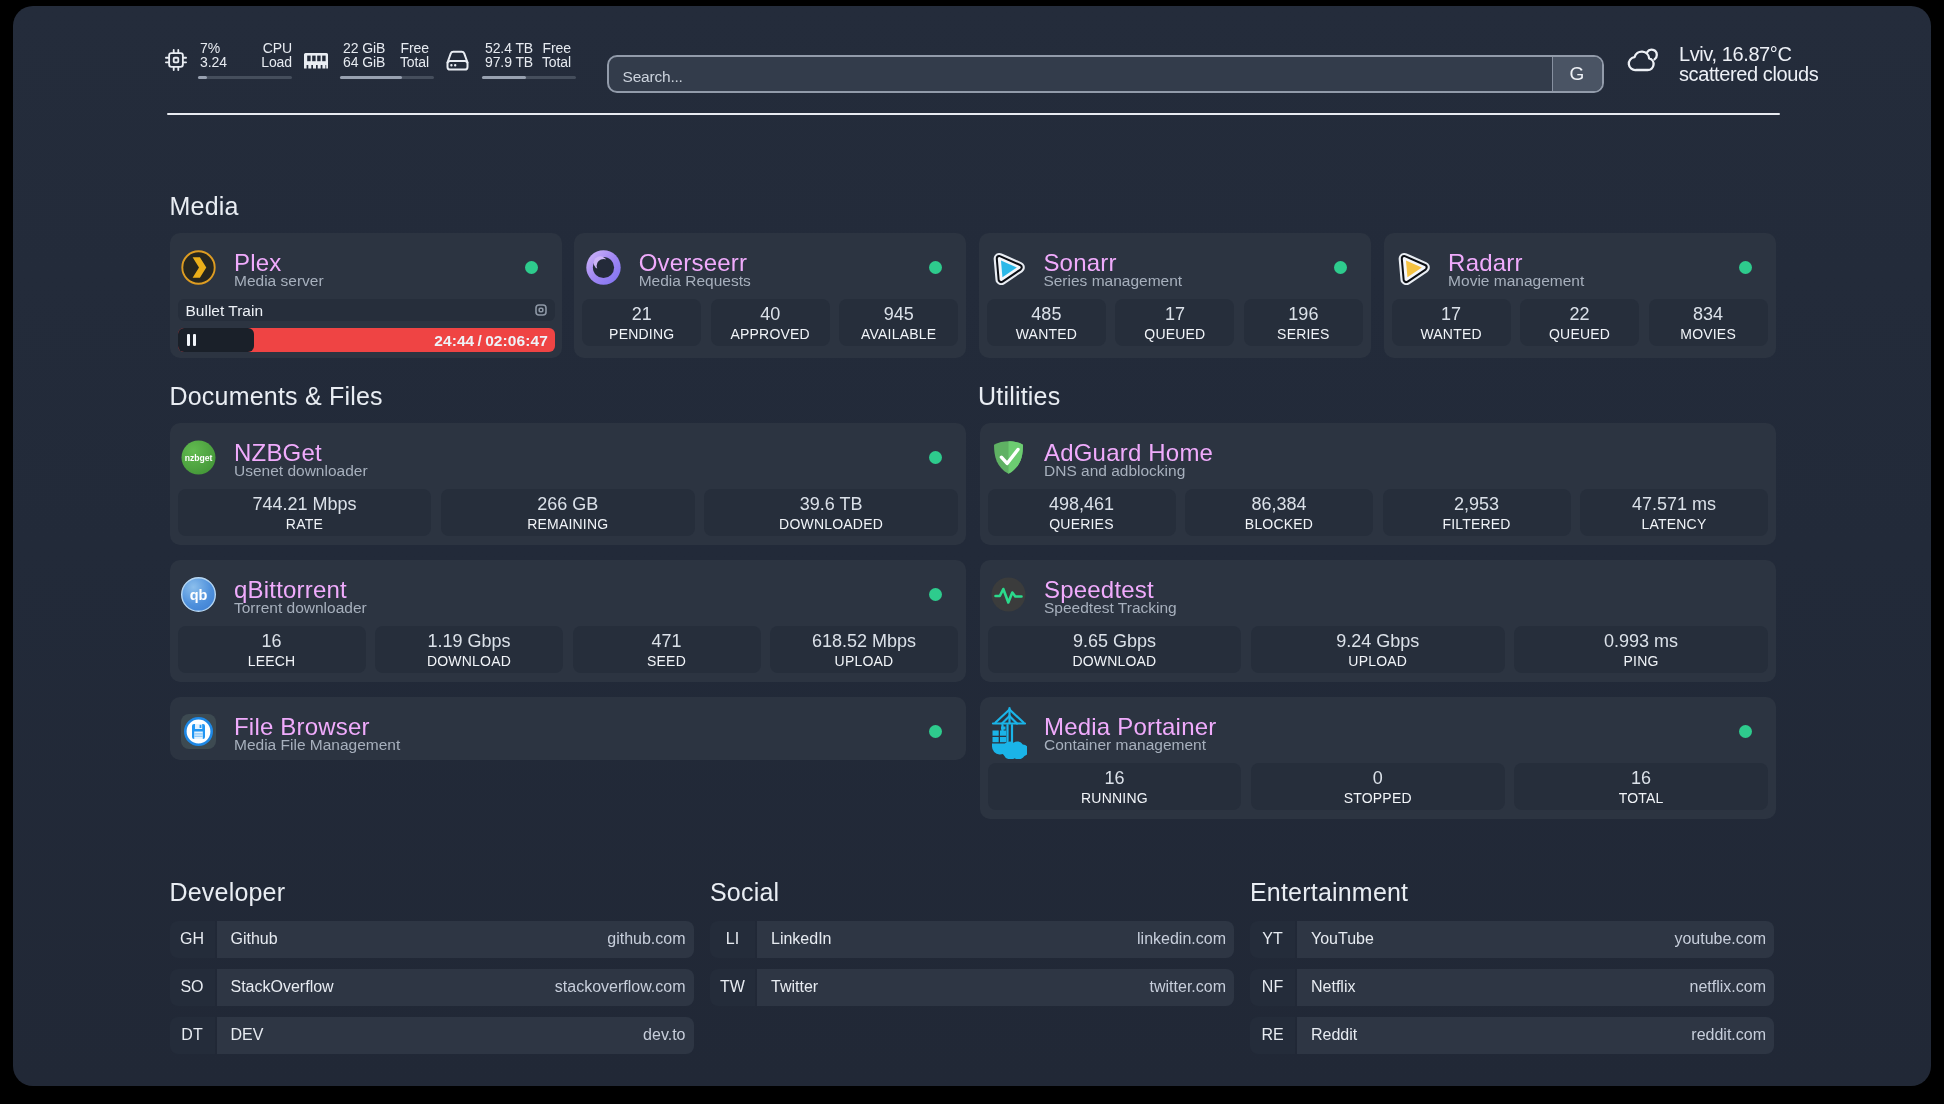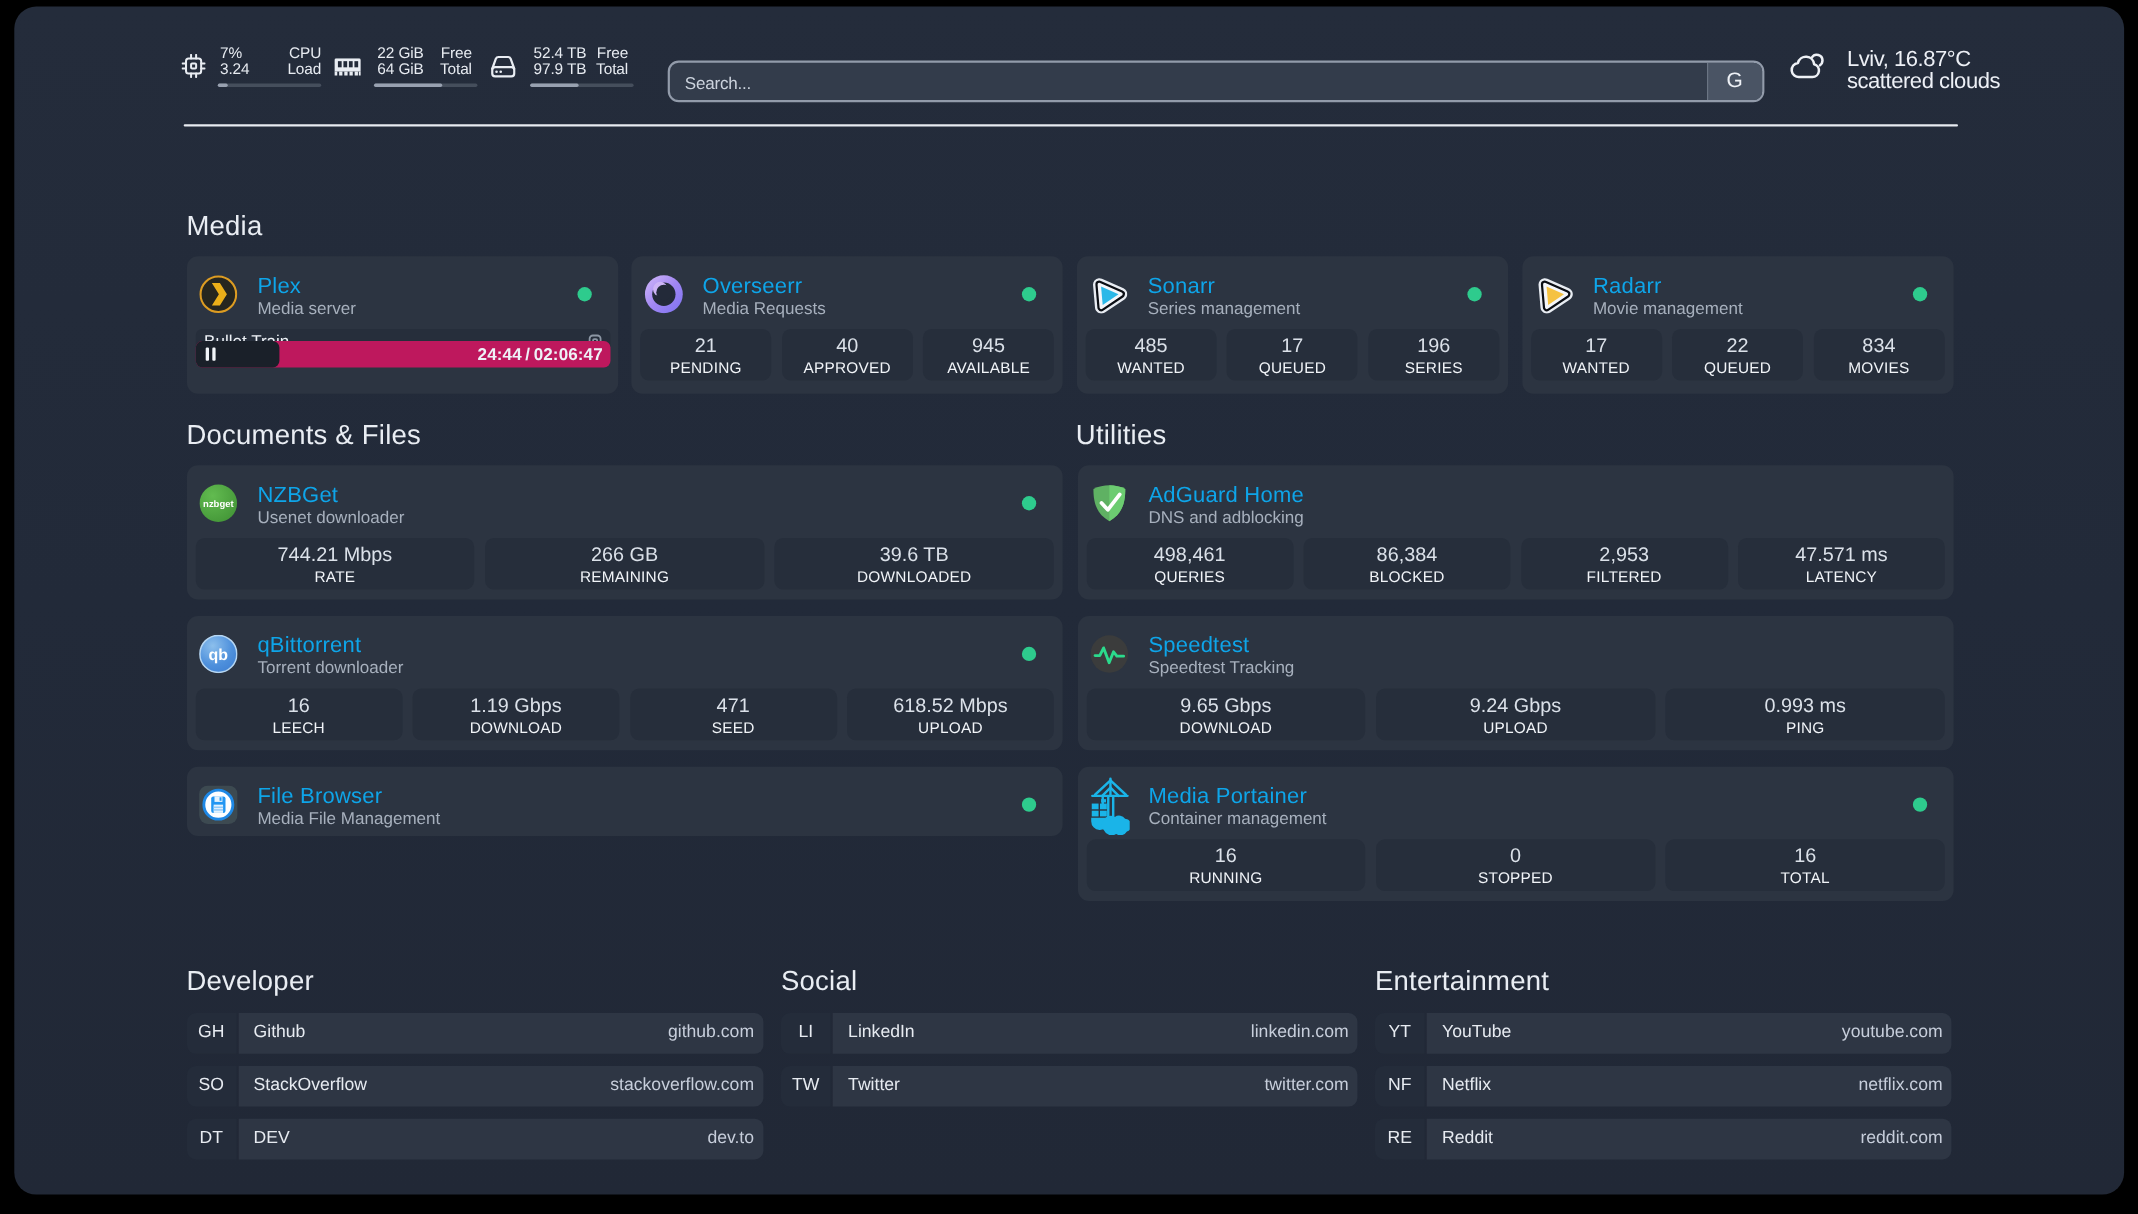--- a/index.html
+++ b/index.html
@@ -7,21 +7,21 @@
 .panel{position:absolute;left:13px;top:6px;width:1918px;height:1080px;
  border-radius:20px;overflow:hidden;
  background:linear-gradient(180deg,#242c3b 0%,#222a39 50%,#212836 100%);}
 .abs{position:absolute;}
 .res{position:absolute;font-size:14px;color:#e7ebf1;letter-spacing:-.1px}
 .rrow{display:flex;justify-content:space-between;line-height:14.8px}
 .bar{position:absolute;height:3px;border-radius:2px;background:#454e5c;}
 .bar i{display:block;height:3px;border-radius:2px;background:#98a1b0;}
 .sect{position:absolute;font-size:25px;color:#e9edf3;font-weight:500;letter-spacing:.2px}
 .card{position:absolute;background:#2c3441;border-radius:10px;}
-.ht{position:absolute;left:64.5px;top:16px;font-size:20px;font-weight:500;color:#0ea5e9;letter-spacing:.2px}
+.ht{position:absolute;left:64.5px;top:16px;font-size:24px;font-weight:500;color:#f0abfc;letter-spacing:.2px}
 .hs{position:absolute;left:64.5px;top:39px;font-size:15.5px;color:#a7b0bd;}
 .icon{position:absolute;left:11.5px;top:16.5px;width:35px;height:35px;}
 .dot{position:absolute;right:24px;top:27.5px;width:13px;height:13px;border-radius:50%;background:#2ecb8d;}
 .stats{position:absolute;left:8px;right:8px;top:66px;height:47px;display:flex;gap:9.5px;}
 .stat{flex:1;background:#262e3b;border-radius:8px;text-align:center;padding-top:5px;}
 .sv{font-size:18px;color:#dbe1e9;line-height:21px;}
 .sl{font-size:14px;font-weight:400;color:#f1f4f8;line-height:19px;letter-spacing:.2px;}
 .bk{position:absolute;height:37px;font-size:16px;color:#e7ebf1;}
 .ab{position:absolute;left:0;top:0;bottom:0;width:45px;background:#242c3a;
  border-radius:8px 0 0 8px;display:flex;align-items:center;justify-content:center;}
@@ -111,21 +111,21 @@
 <div class="ht">Plex</div>
       <div class="hs">Media server</div>
 <div class="dot"></div>
 <div class="abs" style="left:8px;top:66px;right:6.5px;height:21.5px;background:#262e3b;border-radius:6px">
         <div class="abs" style="left:8px;top:2.5px;font-size:15.5px;color:#edf1f6">Bullet Train</div>
         <svg class="abs" style="right:7px;top:4px" width="14" height="14" viewBox="0 0 14 14" fill="none" stroke="#8d97a5" stroke-width="1.6">
           <rect x="2" y="2" width="10" height="10" rx="3"></rect>
           <rect x="5.2" y="5.2" width="3.6" height="3.6" rx="1"></rect>
         </svg>
       </div>
-      <div class="abs" style="left:8px;top:77px;right:6.5px;height:23.5px;background:#be185d;border-radius:6px">
+      <div class="abs" style="left:8px;top:95px;right:6.5px;height:23.5px;background:#ef4444;border-radius:6px">
         <div class="abs" style="left:0;top:0;bottom:0;width:76px;background:#1a2029;border-radius:6px"></div>
         <div class="abs" style="left:9px;top:5.5px;width:3.4px;height:12.5px;background:#f2f5f9;border-radius:1px"></div>
         <div class="abs" style="left:15.4px;top:5.5px;width:3.4px;height:12.5px;background:#f2f5f9;border-radius:1px"></div>
         <div class="abs" style="right:7px;top:3.5px;font-size:15.5px;font-weight:600;color:#eef2f7;letter-spacing:.1px">24:44 / 02:06:47</div>
       </div>
 </div>
 <div class="card" style="left:561.2px;top:227px;width:392px;height:125px">
 <svg class="icon" viewBox="0 0 35 35">
         <defs>
           <linearGradient id="og" x1="0" y1="0" x2="1" y2="1">

